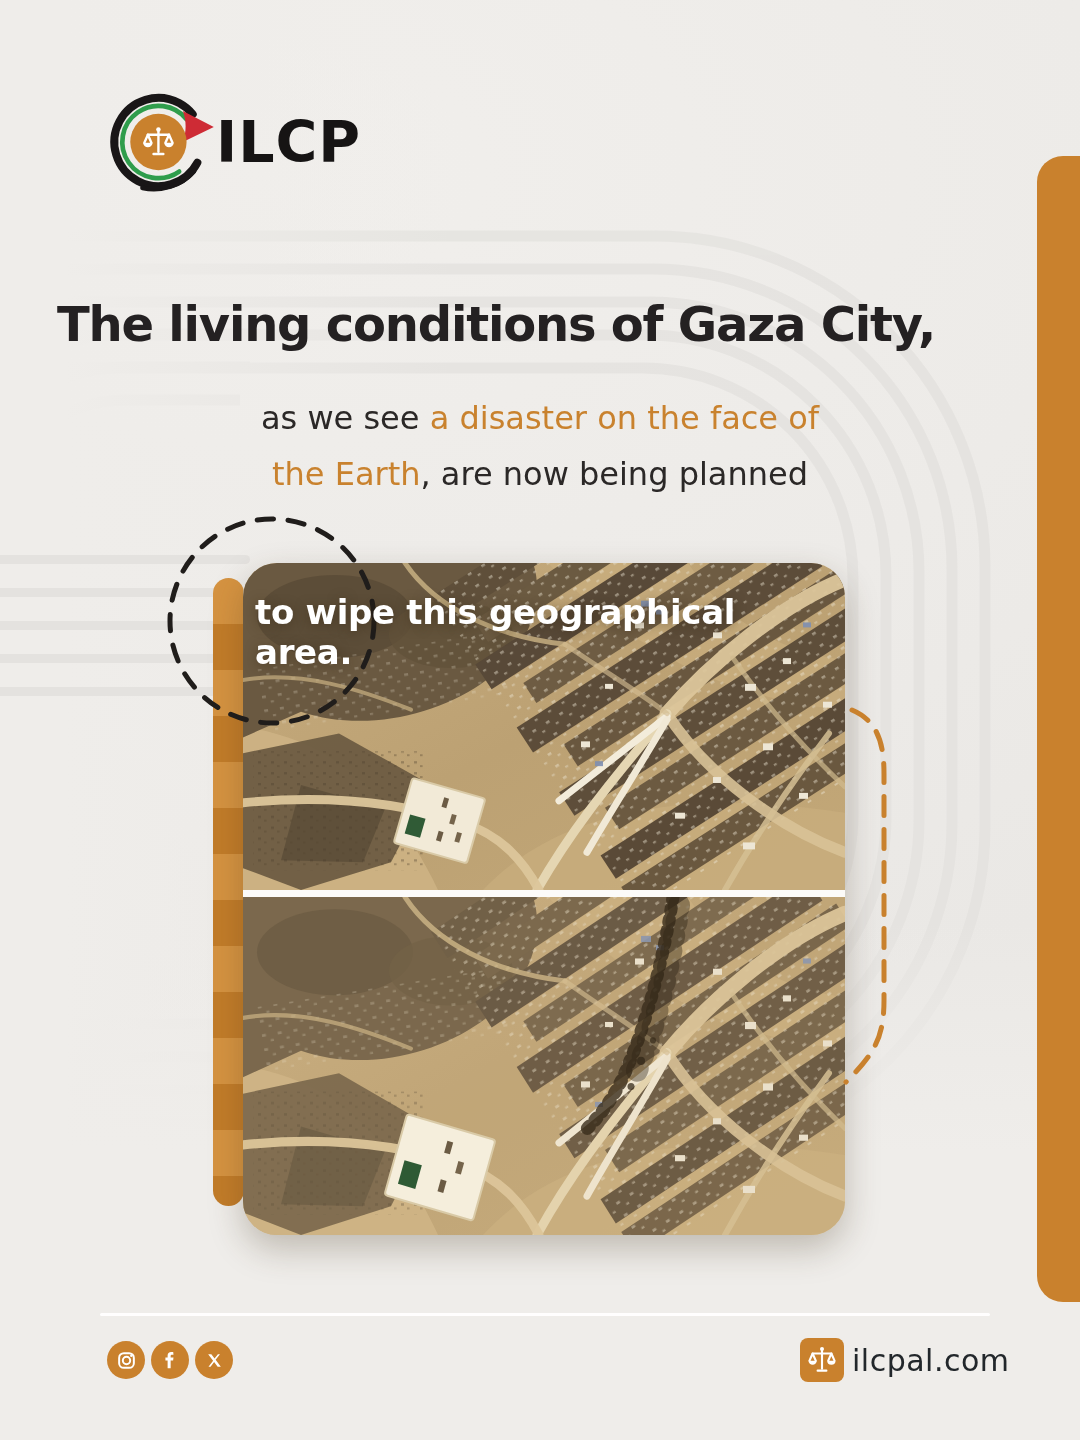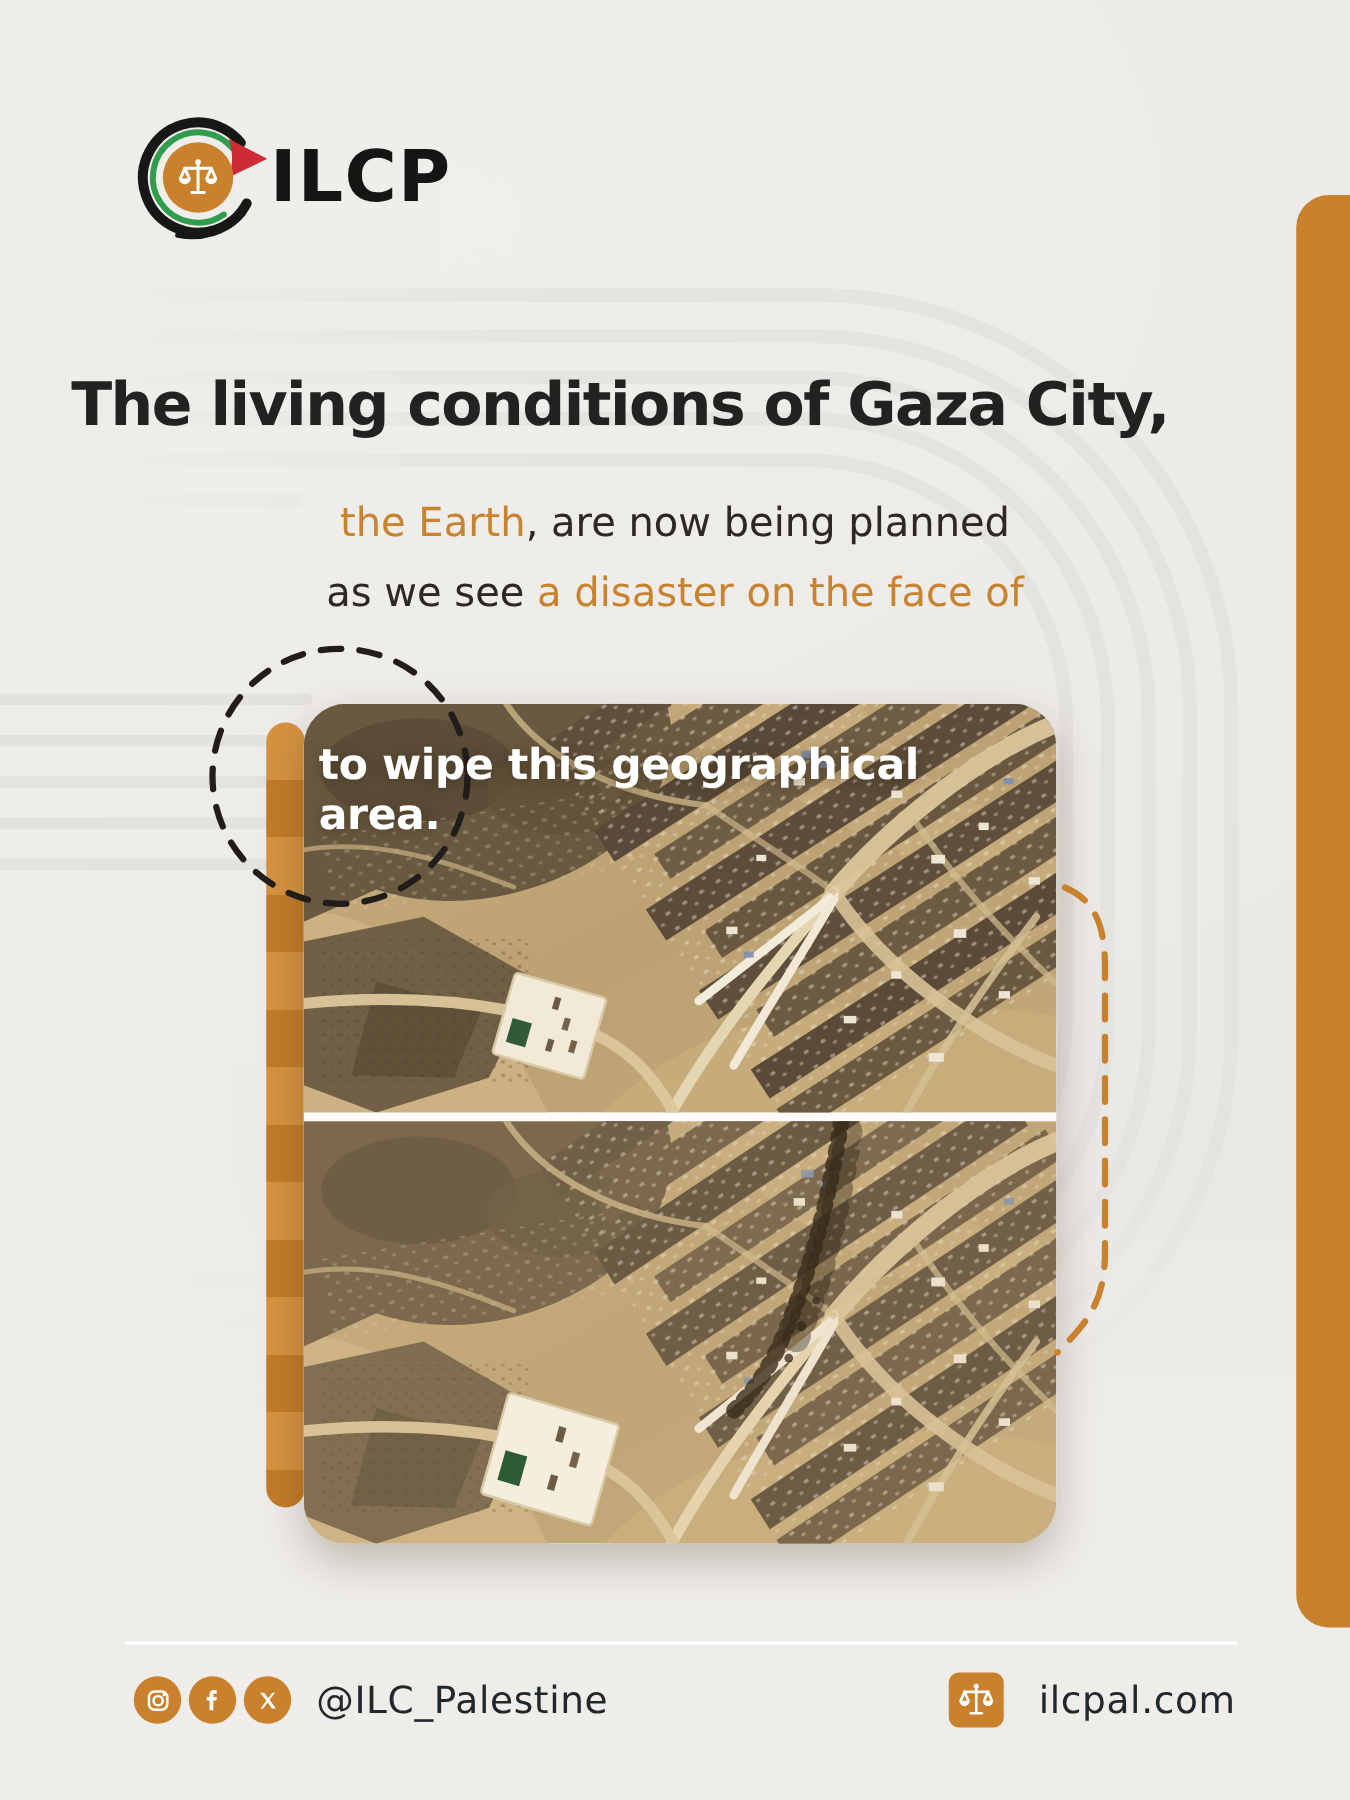--- a/index.html
+++ b/index.html
@@ -44,21 +44,21 @@
     text-shadow:0 2px 12px rgba(55,40,18,.5);}
   
   .bracket{left:838px;top:700px;width:64px;height:396px;z-index:6;}
   
   .footer-divider{left:100px;top:1313px;width:890px;height:3px;background:rgba(255,255,255,.95);
     border-radius:2px;z-index:6;}
   .footer-left{left:107px;top:1341px;display:flex;align-items:center;gap:6px;z-index:6;}
   .social-circle{width:38px;height:38px;border-radius:50%;background:#C9812D;
     display:flex;align-items:center;justify-content:center;}
   .handle{font-size:30px;font-weight:500;color:#22272B;margin-left:14px;letter-spacing:.5px;}
-  .footer-right{left:759px;top:1338px;display:flex;align-items:center;gap:28px;z-index:6;}
+  .footer-right{left:800px;top:1338px;display:flex;align-items:center;gap:8px;z-index:6;}
   .site-square{width:44px;height:44px;border-radius:8px;background:#C9812D;
     display:flex;align-items:center;justify-content:center;}
   .site{font-size:30px;font-weight:500;color:#22272B;letter-spacing:.5px;}
 </style>
 </head>
 <body>
 
 <div class="canvas">
 
   <svg style="position:absolute;width:0;height:0;overflow:hidden" aria-hidden="true">
@@ -188,22 +188,22 @@
       <path d="M84 27 L117 44 L84 60 C88 49 88 38 84 27 Z" fill="#CE2B35"></path>
       <circle cx="58" cy="60" r="30" fill="#C9812D"></circle>
       <use href="#scales" x="40" y="42" width="36" height="36"></use>
     </svg>
     <span class="logo-text">ILCP</span>
   </div>
 
   <div class="abs headline">The living conditions of Gaza City,</div>
 
   <div class="abs subheadline">
+    <div><span>as we see </span><span class="orange-text">a disaster on the face of</span></div>
     <div><span class="orange-text">the Earth</span><span>, are now being planned</span></div>
-    <div><span>as we see </span><span class="orange-text">a disaster on the face of</span></div>
   </div>
 
   <div class="abs left-bar"></div>
 
   <div class="abs image-stack">
     <svg class="sat" height="327" viewBox="0 0 602 330" preserveAspectRatio="none">
       <use href="#satscene"></use>
     </svg>
     <div class="img-gap"></div>
     <svg class="sat" height="338" viewBox="0 0 602 330" preserveAspectRatio="none">
@@ -247,21 +247,20 @@
     <div class="social-circle">
       <svg width="22" height="22" viewBox="0 0 24 24">
         <path d="M15.5 3.2h-2.3c-2.3 0-3.8 1.5-3.8 3.9v2.2H7v3.2h2.4V21h3.3v-8.5h2.7l.4-3.2h-3.1V7.5c0-.7.4-1.1 1.1-1.1h2z" fill="#fff"></path>
       </svg>
     </div>
     <div class="social-circle">
       <svg width="19" height="19" viewBox="0 0 24 24">
         <path d="M4 4 L10.2 12.2 L4.4 20 H7 L11.5 13.9 L16 20 H20 L13.4 11.2 L18.9 4 H16.3 L12.1 9.6 L8 4 Z" fill="#fff"></path>
       </svg>
     </div>
-    <span class="handle">@ILC_Palestine</span>
   </div>
 
   <div class="abs footer-right">
     <div class="site-square">
       <svg width="30" height="30" viewBox="0 0 24 24">
           <use href="#scales" width="24" height="24"></use>
         </svg>
     </div>
     <span class="site">ilcpal.com</span>
   </div>

